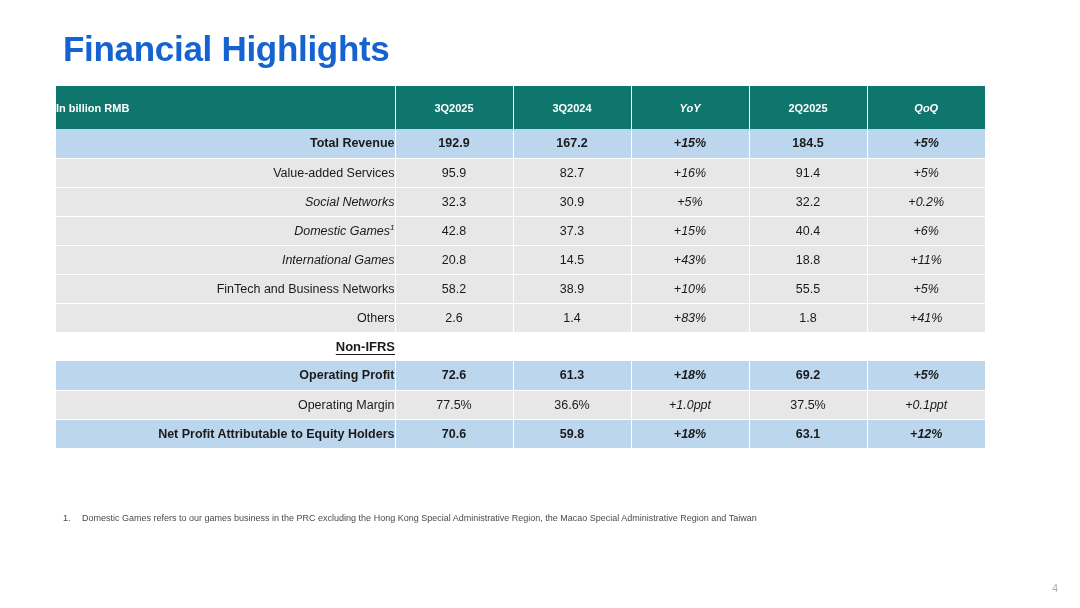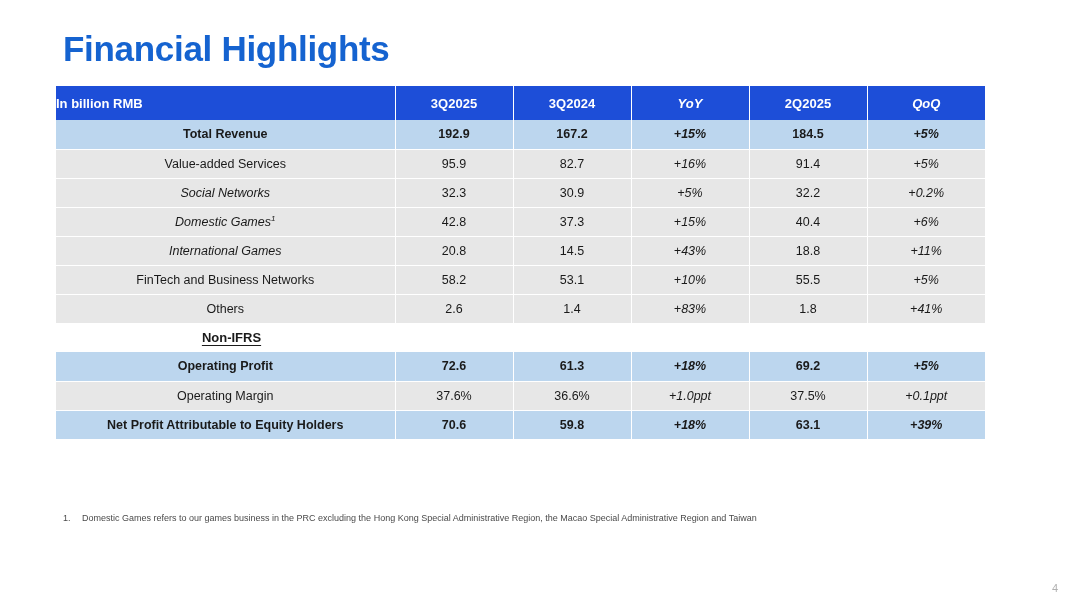--- a/index.html
+++ b/index.html
@@ -46,24 +46,24 @@
   #fin-table td, #fin-table th {
     padding: 0;
     margin: 0;
   }
 
   .col-label  { width: 339px; }
   .col-num    { width: 118px; }
 
   
   thead th {
-    background: #1d4ed8;
+    background: #0f766e;
     color: #ffffff;
-    height: 34px;
-    font-size: 13px;
+    height: 43px;
+    font-size: 11px;
     font-weight: bold;
     border-right: 1.5px solid #ffffff;
     box-sizing: border-box;
   }
   thead th:last-child { border-right: none; }
   thead th.hdr-label {
     text-align: left;
     padding-left: 12px;
   }
   thead th.hdr-num { text-align: center; }
@@ -74,21 +74,21 @@
   tbody td {
     font-size: 12.5px;
     color: #1a1a1a;
     border-right: 1.5px solid #ffffff;
     border-bottom: 1.5px solid #ffffff;
     box-sizing: border-box;
     vertical-align: middle;
   }
   tbody td:last-child { border-right: none; }
 
-  td.cell-label { text-align: center; }
+  td.cell-label { text-align: right; }
   td.cell-num   { text-align: center; }
 
   
   tr.row-grey  td { background: #e7e7e7; }
   tr.row-blue  td { background: #bcd6ee; }
   tr.row-white td { background: #ffffff; border-bottom: none; border-right: none; }
 
   
   tr.bold td { font-weight: bold; }
   td.cell-num.ital { font-style: italic; }
@@ -202,21 +202,21 @@
           <td class="cell-label indent-2"><span>International Games</span></td>
           <td class="cell-num">20.8</td>
           <td class="cell-num">14.5</td>
           <td class="cell-num ital">+43%</td>
           <td class="cell-num">18.8</td>
           <td class="cell-num ital">+11%</td>
         </tr>
         <tr class="row-grey">
           <td class="cell-label indent-1"><span>FinTech and Business Networks</span></td>
           <td class="cell-num">58.2</td>
-          <td class="cell-num">53.1</td>
+          <td class="cell-num">38.9</td>
           <td class="cell-num ital">+10%</td>
           <td class="cell-num">55.5</td>
           <td class="cell-num ital">+5%</td>
         </tr>
         <tr class="row-grey">
           <td class="cell-label indent-1"><span>Others</span></td>
           <td class="cell-num">2.6</td>
           <td class="cell-num">1.4</td>
           <td class="cell-num ital">+83%</td>
           <td class="cell-num">1.8</td>
@@ -233,33 +233,33 @@
         <tr class="row-blue bold">
           <td class="cell-label indent-0"><span>Operating Profit</span></td>
           <td class="cell-num">72.6</td>
           <td class="cell-num">61.3</td>
           <td class="cell-num ital">+18%</td>
           <td class="cell-num">69.2</td>
           <td class="cell-num ital">+5%</td>
         </tr>
         <tr class="row-grey">
           <td class="cell-label indent-0"><span>Operating Margin</span></td>
-          <td class="cell-num">37.6%</td>
+          <td class="cell-num">77.5%</td>
           <td class="cell-num">36.6%</td>
           <td class="cell-num ital">+1.0ppt</td>
           <td class="cell-num">37.5%</td>
           <td class="cell-num ital">+0.1ppt</td>
         </tr>
         <tr class="row-blue bold">
           <td class="cell-label indent-0"><span>Net Profit Attributable to Equity Holders</span></td>
           <td class="cell-num">70.6</td>
           <td class="cell-num">59.8</td>
           <td class="cell-num ital">+18%</td>
           <td class="cell-num">63.1</td>
-          <td class="cell-num ital">+39%</td>
+          <td class="cell-num ital">+12%</td>
         </tr>
       </tbody>
   </table>
 
   <div id="footnote">
     <span class="fn-num">1.</span>
     <span class="fn-text">Domestic Games refers to our games business in the PRC excluding the Hong Kong Special Administrative Region, the Macao Special Administrative Region and Taiwan</span>
   </div>
 
   <div id="page-number">4</div>

